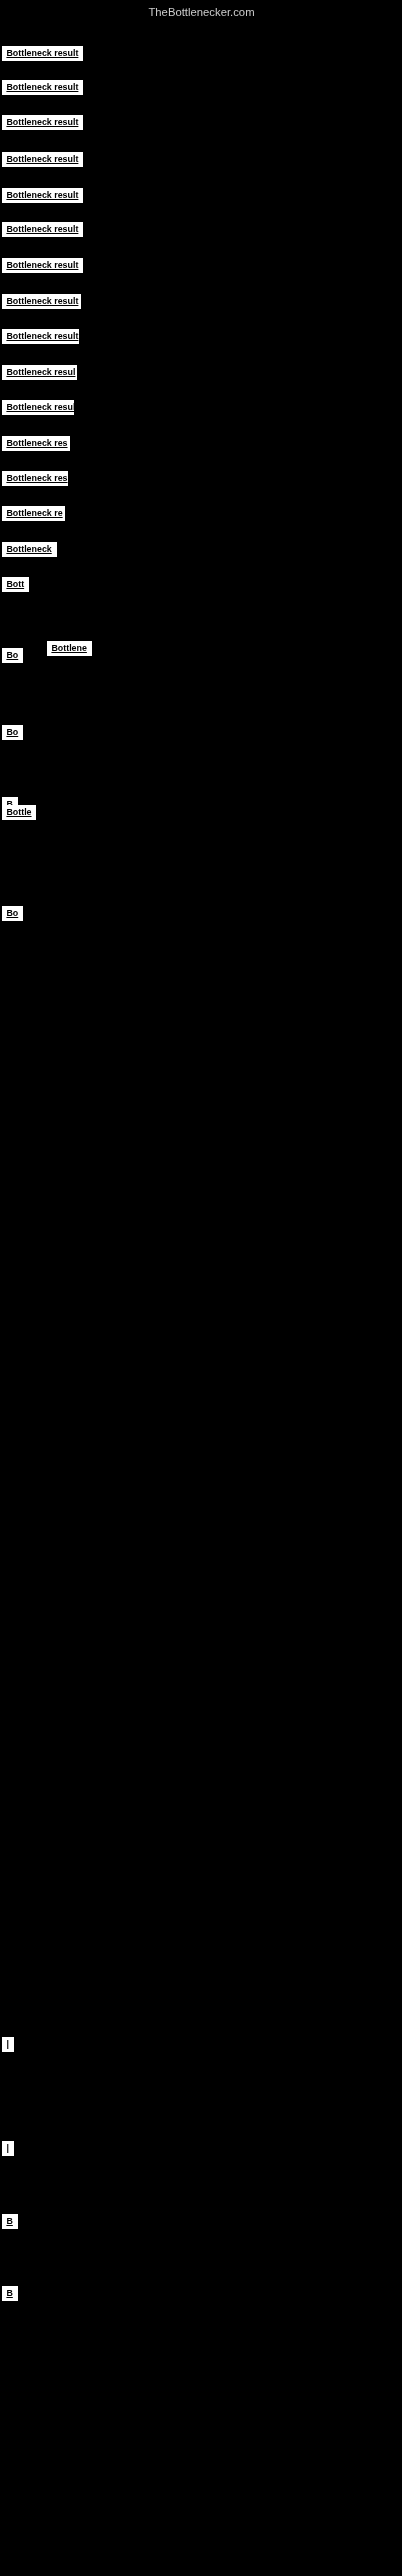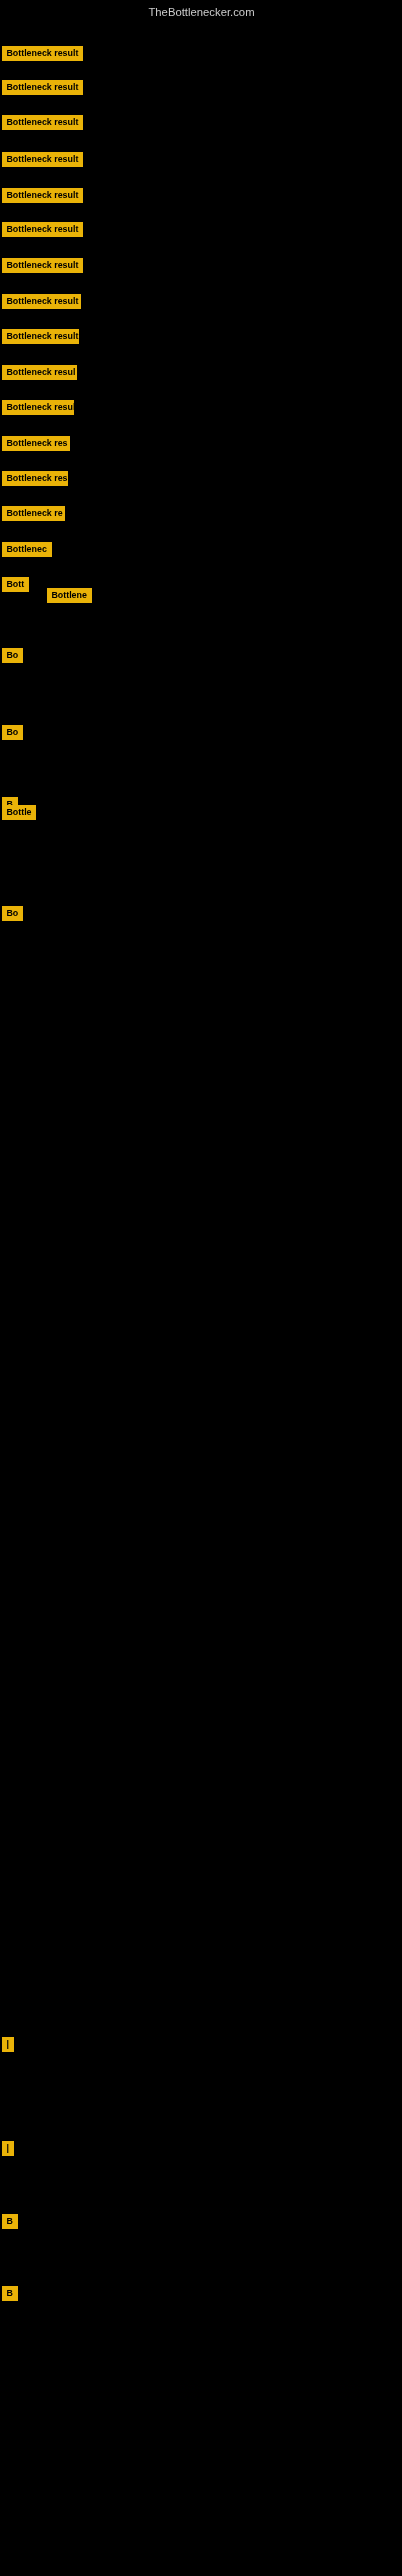--- a/index.html
+++ b/index.html
@@ -20,30 +20,31 @@
       text-align: center;
       color: #cccccc;
       font-size: 11.3px;
       padding: 6.4px 0;
       position: absolute;
       width: 100%;
       top: 0;
     }
 
     .bottleneck-badge {
-      background-color: #eab308;
+      background-color: #ffffff;
       color: #000000;
       font-size: 8.9px;
       font-weight: bold;
       padding: 2.4px 4.8px;
       display: inline-block;
       position: absolute;
       left: 1.6px;
       white-space: nowrap;
       overflow: hidden;
+      text-decoration: underline;
     }
   </style>
 </head>
 <body>
 
 <div style="position:relative; width:403px; min-height:2576px; background:#000;">
 
   <div class="site-title">TheBottlenecker.com</div>
 
 <div class="bottleneck-badge" style="top: 46px; max-width: 89px;">Bottleneck result</div>
@@ -53,23 +54,23 @@
     <div class="bottleneck-badge" style="top: 188px; max-width: 85px;">Bottleneck result</div>
     <div class="bottleneck-badge" style="top: 222px; max-width: 82px;">Bottleneck result</div>
     <div class="bottleneck-badge" style="top: 258px; max-width: 81px;">Bottleneck result</div>
     <div class="bottleneck-badge" style="top: 294px; max-width: 79px;">Bottleneck result</div>
     <div class="bottleneck-badge" style="top: 329px; max-width: 77px;">Bottleneck result</div>
     <div class="bottleneck-badge" style="top: 365px; max-width: 75px;">Bottleneck resul</div>
     <div class="bottleneck-badge" style="top: 400px; max-width: 72px;">Bottleneck resul</div>
     <div class="bottleneck-badge" style="top: 436px; max-width: 68px;">Bottleneck res</div>
     <div class="bottleneck-badge" style="top: 471px; max-width: 66px;">Bottleneck res</div>
     <div class="bottleneck-badge" style="top: 506px; max-width: 63px; text-align: center;">Bottleneck re</div>
-    <div class="bottleneck-badge" style="top: 542px; max-width: 55px;">Bottlenec</div>
+    <div class="bottleneck-badge" style="top: 542px; max-width: 55px;">Bottleneck</div>
     <div class="bottleneck-badge" style="top: 577px; max-width: 36px; text-align: center;">Bott</div>
-    <div class="bottleneck-badge" style="top: 588px; max-width: 51px; margin-left: 45px;">Bottlene</div>
+    <div class="bottleneck-badge" style="top: 641px; max-width: 51px; margin-left: 45px;">Bottlene</div>
     <div class="bottleneck-badge" style="top: 648px; max-width: 24px;">Bo</div>
     <div class="bottleneck-badge" style="top: 725px; max-width: 24px;">Bo</div>
     <div class="bottleneck-badge" style="top: 797px; max-width: 17.7px;">B</div>
     <div class="bottleneck-badge" style="top: 805px; max-width: 42px;">Bottle</div>
     <div class="bottleneck-badge" style="top: 906px; max-width: 24px;">Bo</div>
     <div class="bottleneck-badge" style="top: 2037px; max-width: 14.5px;">|</div>
     <div class="bottleneck-badge" style="top: 2141px; max-width: 14.5px;">|</div>
     <div class="bottleneck-badge" style="top: 2214px; max-width: 17.7px;">B</div>
     <div class="bottleneck-badge" style="top: 2286px; max-width: 17.7px;">B</div>
   </div>

